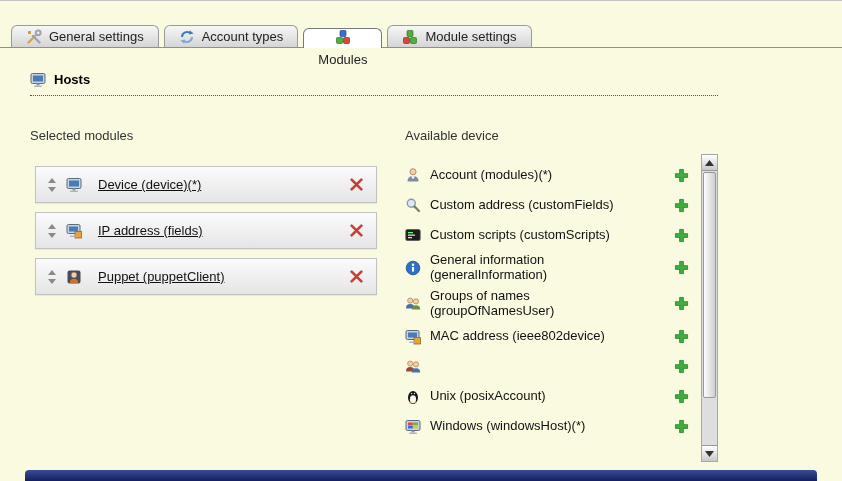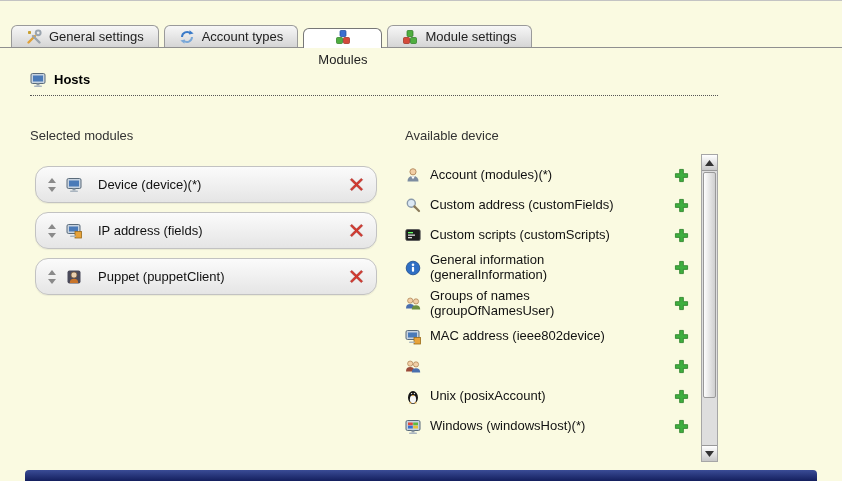--- a/index.html
+++ b/index.html
@@ -51,25 +51,26 @@
 
   
   .col-heading { position:absolute; font-size:13px; color:#333; }
   #selected-heading  { left:30px;  top:128px; }
   #available-heading { left:405px; top:128px; }
 
   
   .selected-list { position:absolute; left:35px; top:166px; width:342px; }
   .sel-row {
     height:37px; margin-bottom:9px;
-    border:1px solid #c2c2c2; border-radius:13px;
+    border:1px solid #c2c2c2; border-radius:0;
     background:linear-gradient(#fbfbfb,#e5e5e5);
     display:flex; align-items:center;
     padding:0 12px;
     box-shadow:0 1px 1px rgba(0,0,0,0.06);
+    text-decoration:underline;
   }
   .handle { width:18px; display:inline-flex; cursor:grab; }
   .sel-row .mod-icon { margin-right:16px; }
   .sel-row .label { flex:1; font-size:13px; color:#111; }
   .delete-btn { display:inline-flex; cursor:pointer; }
 
   
   .available-list {
     position:absolute; left:405px; top:160px; width:290px; height:302px;
     overflow:hidden;

